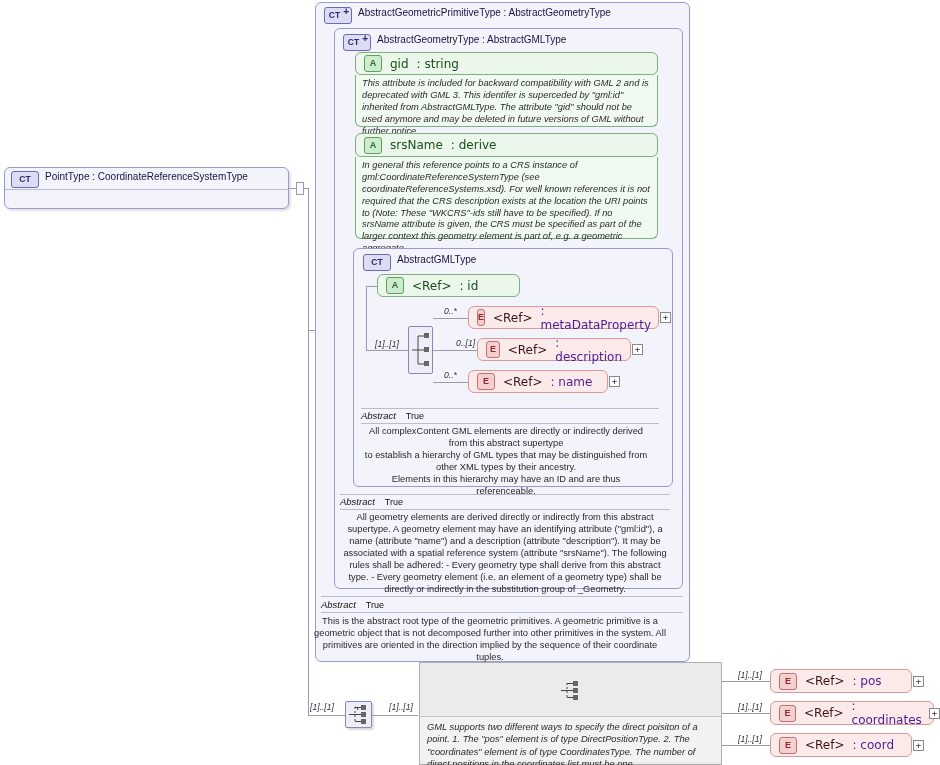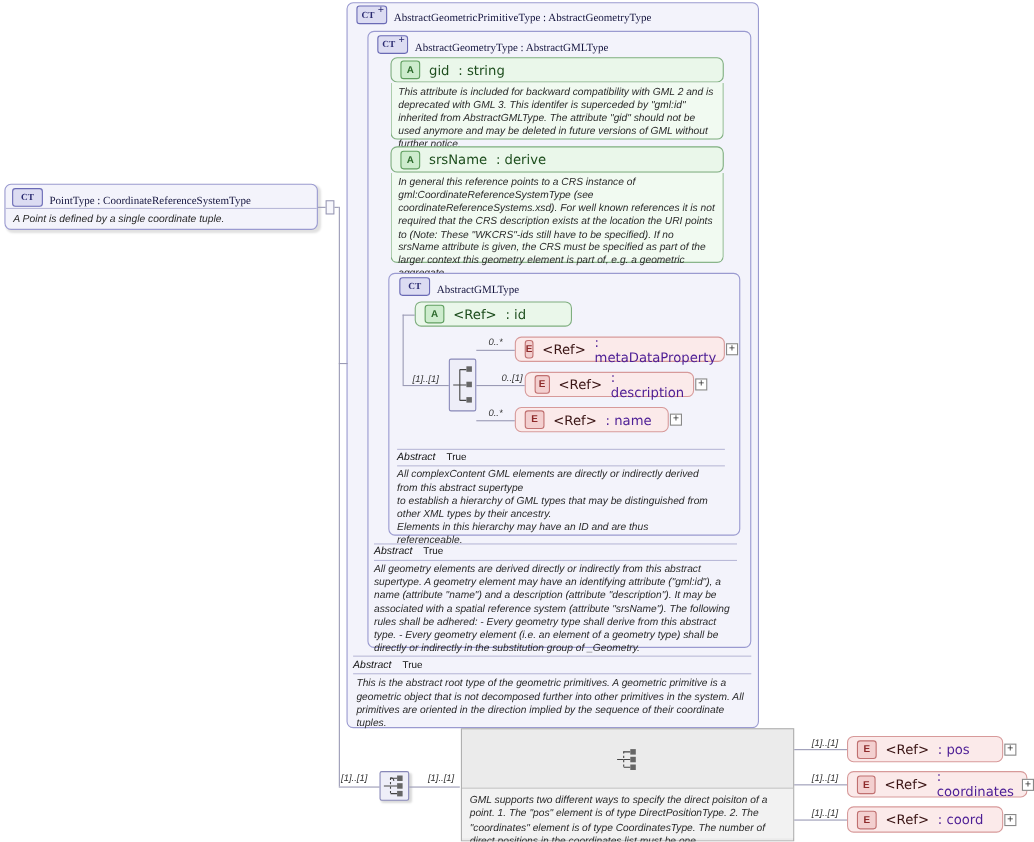--- a/index.html
+++ b/index.html
@@ -23,27 +23,26 @@
     box-sizing: border-box;
   }
   
   .ct-box {
     border: 1px solid #9a9ad0;
     border-radius: 6px;
     background: #f3f3fb;
   }
   .ct-header {
     display: flex;
-    align-items: flex-end;
+    align-items: flex-start;
     gap: 6px;
     padding: 3px 6px 2px 6px;
     font-size: 11.5px;
     color: #1a1a4a;
     white-space: nowrap;
-    font-family: Liberation Serif, serif;
   }
   .ct-title {
     font-size: 10px;
     color: #15153f;
   }
   
   .icon-ct {
     display: inline-flex;
     align-items: center;
     justify-content: center;
@@ -167,24 +166,24 @@
     box-sizing: border-box;
     font-size: 9px;
     line-height: 9px;
     text-align: center;
     color: #333;
     font-family: "DejaVu Sans Mono", monospace;
   }
   
   .doc {
     position: absolute;
-    font-style: italic;
     font-size: 9.3px;
     line-height: 1.3;
     color: #2a2a2a;
+    text-align: center;
   }
   .abstract-row {
     position: absolute;
     font-size: 9.5px;
     color: #111;
     font-style: italic;
   }
   .abstract-row .val {
     font-style: normal;
     font-size: 9px;
@@ -368,31 +367,30 @@
     <span>Abstract</span><span class="val">True</span>
   </div>
   <div class="hr" style="left:340px; top:509px; width:330px;"></div>
   <div class="doc" style="left:340px; top:511px; width:330px;">All geometry elements are derived directly or indirectly from this abstract supertype. A geometry element may have an identifying attribute ("gml:id"), a name (attribute "name") and a description (attribute "description"). It may be associated with a spatial reference system (attribute "srsName"). The following rules shall be adhered: - Every geometry type shall derive from this abstract type. - Every geometry element (i.e. an element of a geometry type) shall be directly or indirectly in the substitution group of _Geometry.</div>
 
   <div class="hr" style="left:321px; top:596px; width:362px;"></div>
   <div class="abstract-row" style="left:321px; top:599px;">
     <span>Abstract</span><span class="val">True</span>
   </div>
   <div class="hr" style="left:321px; top:612px; width:362px;"></div>
-  <div class="doc" style="left:324px; top:615px; width:356px;">This is the abstract root type of the geometric primitives. A geometric primitive is a geometric object that is not decomposed further into other primitives in the system. All primitives are oriented in the direction implied by the sequence of their coordinate tuples.</div>
+  <div class="doc" style="left:312px; top:615px; width:356px;">This is the abstract root type of the geometric primitives. A geometric primitive is a geometric object that is not decomposed further into other primitives in the system. All primitives are oriented in the direction implied by the sequence of their coordinate tuples.</div>
 
   <div class="box pt-box" style="left:4px; top:167px; width:285px; height:42px;">
     <div class="ct-header" style="padding:3px 6px 1px 6px;">
       <span class="icon-ct">
           <span class="lbl">CT</span>
         </span>
       <span class="ct-title nowrap">PointType : CoordinateReferenceSystemType</span>
     </div>
     <div class="pt-divider"></div>
-    <div class="pt-doc">A Point is defined by a single coordinate tuple.</div>
   </div>
 
   <div class="line h" style="left:289px; top:188px; width:14px;"></div>
   <div class="box" style="left:296px; top:182px; width:8px; height:13px; border:1px solid #9a9ab5; background:#f7f7fc;"></div>
   <div class="line v" style="left:308px; top:188px; height:527px;"></div>
   <div class="line h" style="left:304px; top:188px; width:4px;"></div>
 
   <div class="line h" style="left:308px; top:330px; width:8px;"></div>
 
   <div class="line h" style="left:308px; top:715px; width:37px;"></div>

